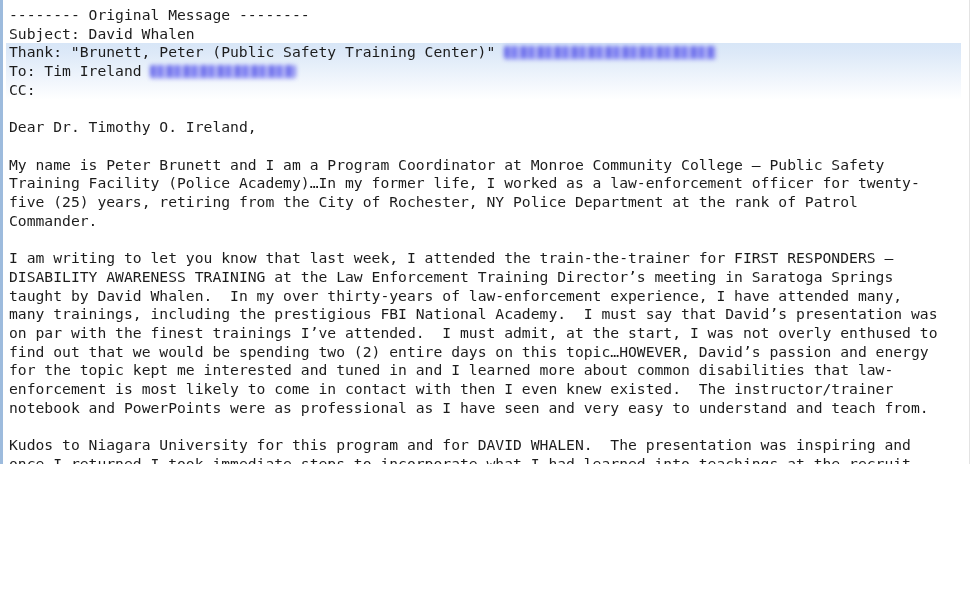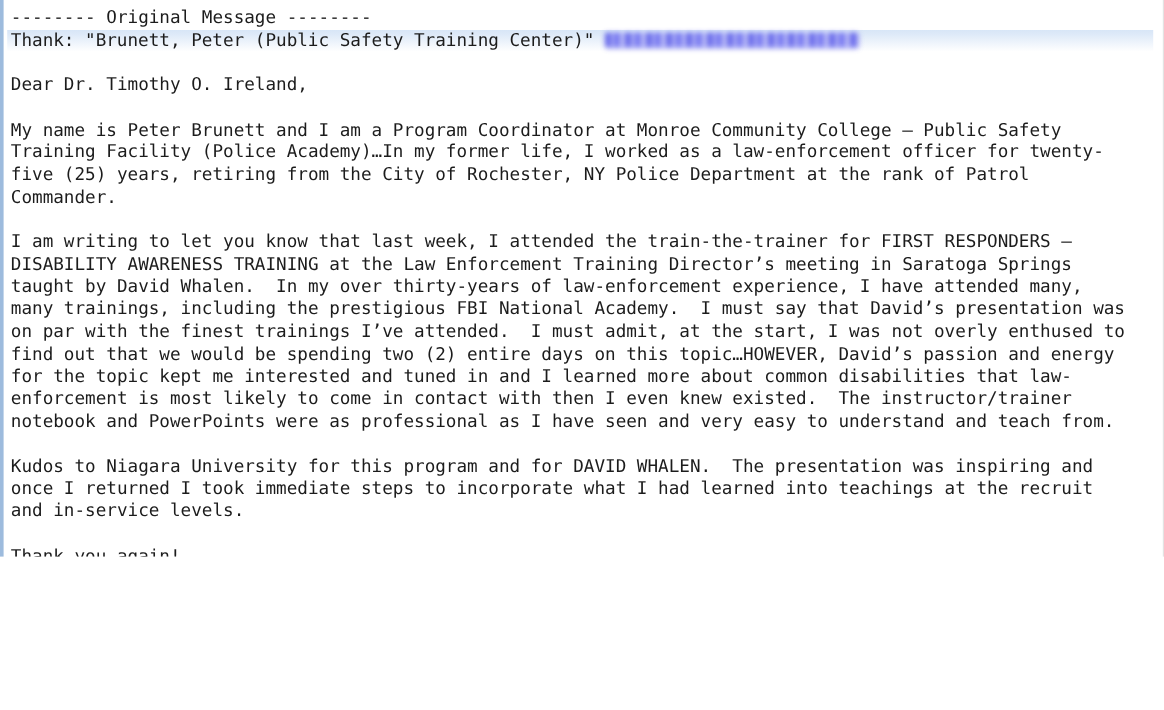--- a/index.html
+++ b/index.html
@@ -43,23 +43,26 @@
     color:inherit;
   }
 </style>
 </head>
 <body>
 
 <div class="pane">
 
   <div class="line">-------- Original Message --------</div>
 
+  <div class="line"><span>Subject:</span><i class="gap"></i><span>David Whalen</span></div>
 
   <div class="hl">
     <div class="line"><span>Thank:</span><i class="gap"></i><span>"Brunett, Peter (Public Safety Training Center)"</span><i class="gap"></i><span class="blur blur-from"></span></div>
+    <div class="line"><span>To:</span><i class="gap"></i><span>Tim Ireland</span><i class="gap"></i><span class="blur blur-to"></span></div>
+    <div class="line"><span>CC:</span></div>
   </div>
 
   <pre class="body-text">Dear Dr. Timothy O. Ireland,
 
 My name is Peter Brunett and I am a Program Coordinator at Monroe Community College – Public Safety
 Training Facility (Police Academy)…In my former life, I worked as a law-enforcement officer for twenty-
 five (25) years, retiring from the City of Rochester, NY Police Department at the rank of Patrol
 Commander.
 
 I am writing to let you know that last week, I attended the train-the-trainer for FIRST RESPONDERS –

